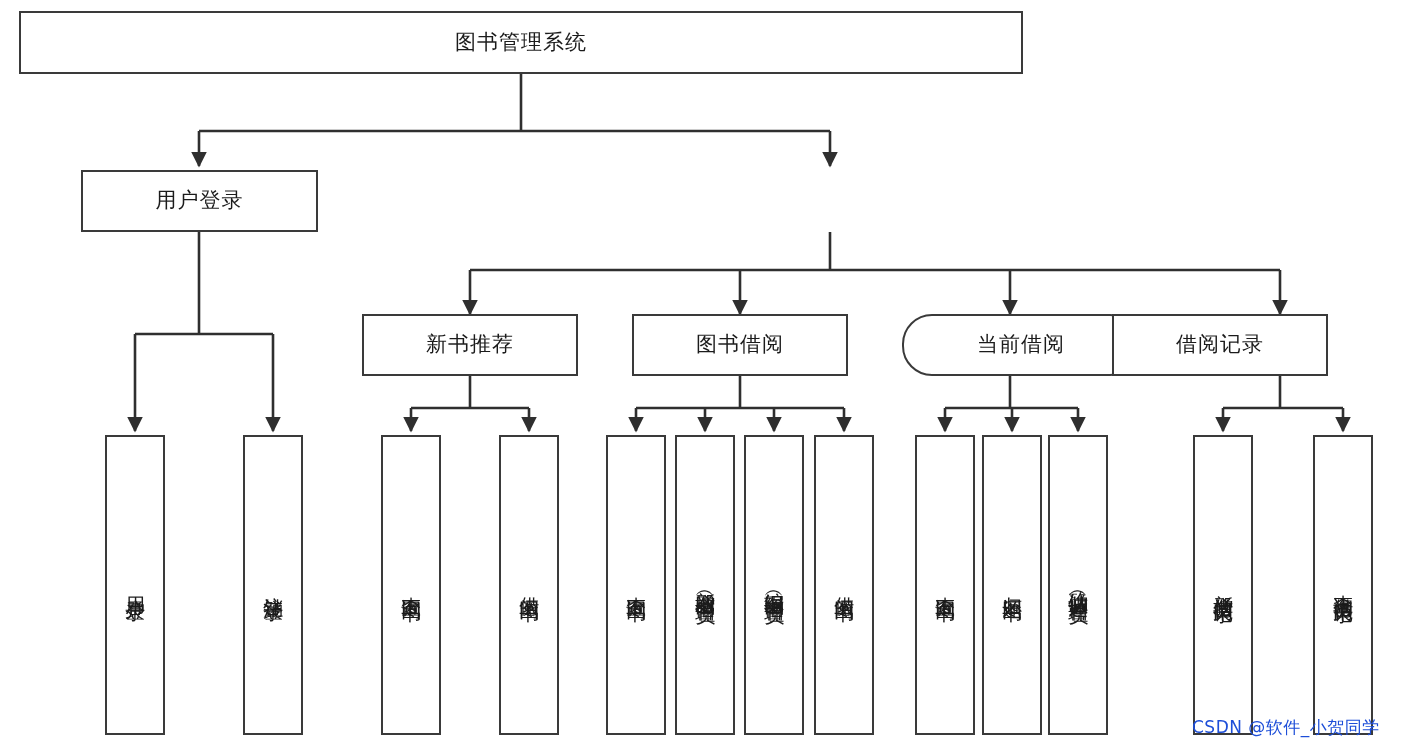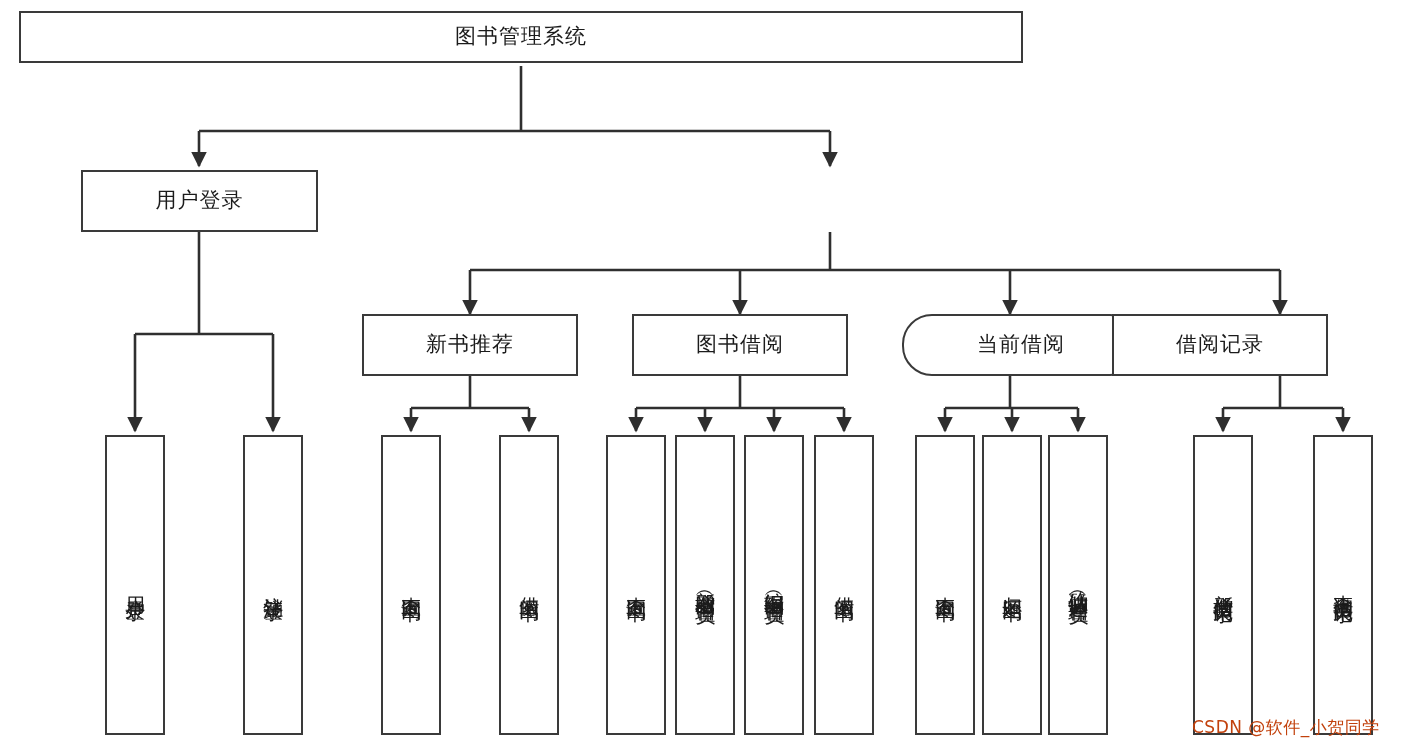--- a/index.html
+++ b/index.html
@@ -46,21 +46,21 @@
     line-height: 1.18;
     letter-spacing: 2px;
     padding: 6px 0;
     text-align: center;
   }
   .node.vert > span {
     display: block;
   }
   .watermark {
     position: absolute;
-    color: #c2410c;
+    color: #1d4ed8;
     font-size: 17px;
     letter-spacing: 0.5px;
     white-space: nowrap;
     user-select: none;
   }
 </style>
 </head>
 <body>
 
 <div id="canvas">
@@ -110,21 +110,21 @@
       <path d="M 1012 408 L 1012 431" marker-end="url(#arrow)"></path>
       <path d="M 1078 408 L 1078 431" marker-end="url(#arrow)"></path>
 
       <path d="M 1280 376 L 1280 408"></path>
       <path d="M 1223 408 L 1343 408"></path>
       <path d="M 1223 408 L 1223 431" marker-end="url(#arrow)"></path>
       <path d="M 1343 408 L 1343 431" marker-end="url(#arrow)"></path>
     </g>
   </svg>
 
-  <div class="node horiz" style="left:19px; top:11px; width:1004px; height:52px;">图书管理系统</div>
+  <div class="node horiz" style="left:19px; top:11px; width:1004px; height:63px;">图书管理系统</div>
 
   <div class="node horiz" style="left:81px; top:170px; width:237px; height:62px;">用户登录</div>
 
   <div class="node horiz" style="left:362px; top:314px; width:216px; height:62px;">新书推荐</div>
   <div class="node horiz" style="left:632px; top:314px; width:216px; height:62px;">图书借阅</div>
   <div class="node horiz" style="left:902px; top:314px; width:238px; height:62px;border-radius:30px;">当前借阅</div>
   <div class="node horiz" style="left:1112px; top:314px; width:216px; height:62px;">借阅记录</div>
 
   <div class="node vert" style="left:105px; top:435px; width:60px; height:300px;">
     <span>用户登录</span>

